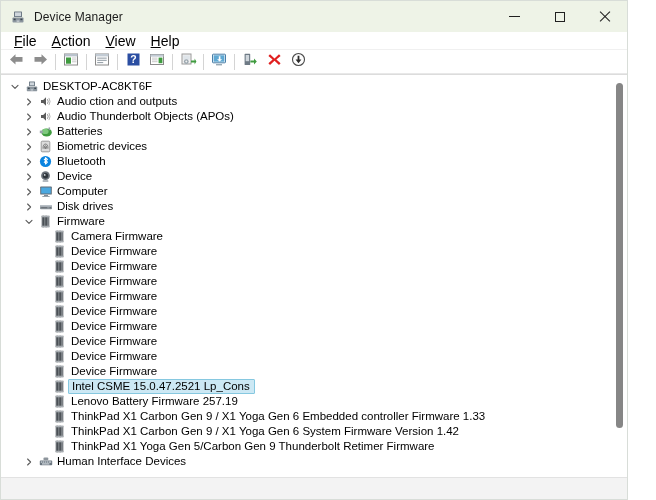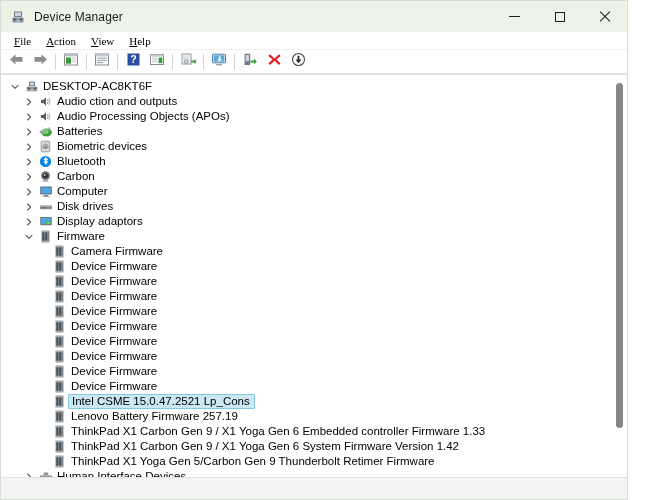--- a/index.html
+++ b/index.html
@@ -49,24 +49,23 @@
 
   
   .menubar {
     height: 18px; flex: 0 0 18px;
     background: #ffffff;
     display: flex; align-items: center;
     padding-left: 6px;
     border-bottom: 1px solid #f0f0f0;
   }
   .menu-item {
-    font-size: 11px; color: #000;
+    font-size: 14px; color: #000;
     padding: 1px 8px 1px 7px;
     cursor: default;
-    font-family: Liberation Serif, serif;
   }
   .menu-item u { text-decoration: underline; }
 
   
   .toolbar {
     height: 24px; flex: 0 0 24px;
     background: #ffffff;
     display: flex; align-items: center;
     padding-left: 3px;
     border-bottom: 1px solid #e8e8e8;
@@ -359,21 +358,21 @@
                 <path d="M2.6 1 L5.6 4 L2.6 7" stroke="#5a5a5a" stroke-width="1.1" fill="none" stroke-linecap="round" stroke-linejoin="round"></path>
               </svg>
             </span>
             <span class="ticon">
               <svg width="13" height="13" viewBox="0 0 13 13">
                 <path d="M2 5 L4.2 5 L7 2.2 L7 10.8 L4.2 8 L2 8 Z" fill="#5b5b5b"></path>
                 <path d="M8.4 4.2 Q10 6.5 8.4 8.8" stroke="#8a8a8a" stroke-width="0.9" fill="none"></path>
                 <path d="M9.9 2.9 Q12.2 6.5 9.9 10.1" stroke="#a8a8a8" stroke-width="0.9" fill="none"></path>
               </svg>
             </span>
-            <span class="label">Audio Processing Objects (APOs)</span>
+            <span class="label">Audio Thunderbolt Objects (APOs)</span>
           </div>
           <div class="row indent-1">
             <span class="twisty">
               <svg width="8" height="8" viewBox="0 0 8 8">
                 <path d="M2.6 1 L5.6 4 L2.6 7" stroke="#5a5a5a" stroke-width="1.1" fill="none" stroke-linecap="round" stroke-linejoin="round"></path>
               </svg>
             </span>
             <span class="ticon">
               <svg width="14" height="13" viewBox="0 0 14 13">
                 <ellipse cx="7.6" cy="7.4" rx="5.2" ry="4" fill="#3f9b3f"></ellipse>
@@ -421,21 +420,21 @@
               </svg>
             </span>
             <span class="ticon">
               <svg width="13" height="13" viewBox="0 0 13 13">
                 <circle cx="6.5" cy="5.7" r="4.4" fill="#6a7179"></circle>
                 <circle cx="6.5" cy="5.7" r="2.7" fill="#2f363c"></circle>
                 <circle cx="5.7" cy="4.9" r="0.9" fill="#d7dde1"></circle>
                 <rect x="3.6" y="10.3" width="5.8" height="1.5" rx="0.6" fill="#9aa3ab"></rect>
               </svg>
             </span>
-            <span class="label">Carbon</span>
+            <span class="label">Device</span>
           </div>
           <div class="row indent-1">
             <span class="twisty">
               <svg width="8" height="8" viewBox="0 0 8 8">
                 <path d="M2.6 1 L5.6 4 L2.6 7" stroke="#5a5a5a" stroke-width="1.1" fill="none" stroke-linecap="round" stroke-linejoin="round"></path>
               </svg>
             </span>
             <span class="ticon">
               <svg width="14" height="13" viewBox="0 0 14 13">
                 <rect x="1.2" y="1.6" width="11.6" height="8" rx="0.7" fill="#5e6b77"></rect>
@@ -454,36 +453,20 @@
             </span>
             <span class="ticon">
               <svg width="14" height="13" viewBox="0 0 14 13">
                 <rect x="1" y="5" width="12" height="4.2" rx="0.8" fill="#8d959c"></rect>
                 <rect x="1" y="5" width="12" height="1.6" fill="#b8bfc5"></rect>
                 <rect x="2.2" y="7.3" width="6" height="0.9" fill="#5e666d"></rect>
                 <circle cx="11.2" cy="7.7" r="0.7" fill="#5e666d"></circle>
               </svg>
             </span>
             <span class="label">Disk drives</span>
-          </div>
-          <div class="row indent-1">
-            <span class="twisty">
-              <svg width="8" height="8" viewBox="0 0 8 8">
-                <path d="M2.6 1 L5.6 4 L2.6 7" stroke="#5a5a5a" stroke-width="1.1" fill="none" stroke-linecap="round" stroke-linejoin="round"></path>
-              </svg>
-            </span>
-            <span class="ticon">
-              <svg width="14" height="13" viewBox="0 0 14 13">
-                <rect x="1.2" y="2" width="11.6" height="8.2" rx="0.7" fill="#6b7680"></rect>
-                <rect x="2.2" y="2.9" width="9.6" height="6.3" fill="#4aa8e0"></rect>
-                <rect x="7.2" y="6" width="4.3" height="3.4" fill="#3f9b3f"></rect>
-                <rect x="8" y="6.8" width="2.7" height="1.9" fill="#8fd98f"></rect>
-              </svg>
-            </span>
-            <span class="label">Display adaptors</span>
           </div>
           <div class="row indent-1">
             <span class="twisty">
               <svg width="8" height="8" viewBox="0 0 8 8">
                 <path d="M1 2.4 L4 5.4 L7 2.4" stroke="#5a5a5a" stroke-width="1.1" fill="none" stroke-linecap="round" stroke-linejoin="round"></path>
               </svg>
             </span>
             <span class="ticon">
               <svg width="11" height="13" viewBox="0 0 11 13">
                 <rect x="1.6" y="0.8" width="7.8" height="11.4" fill="#7a7f84"></rect>

